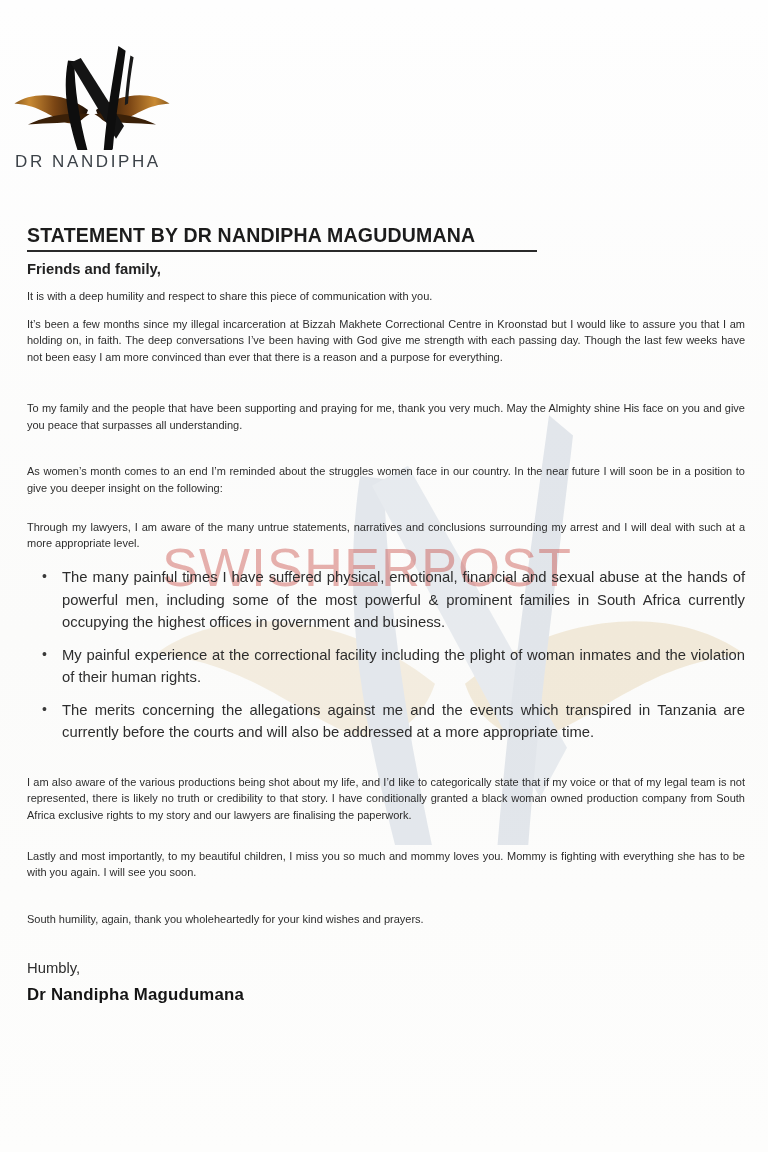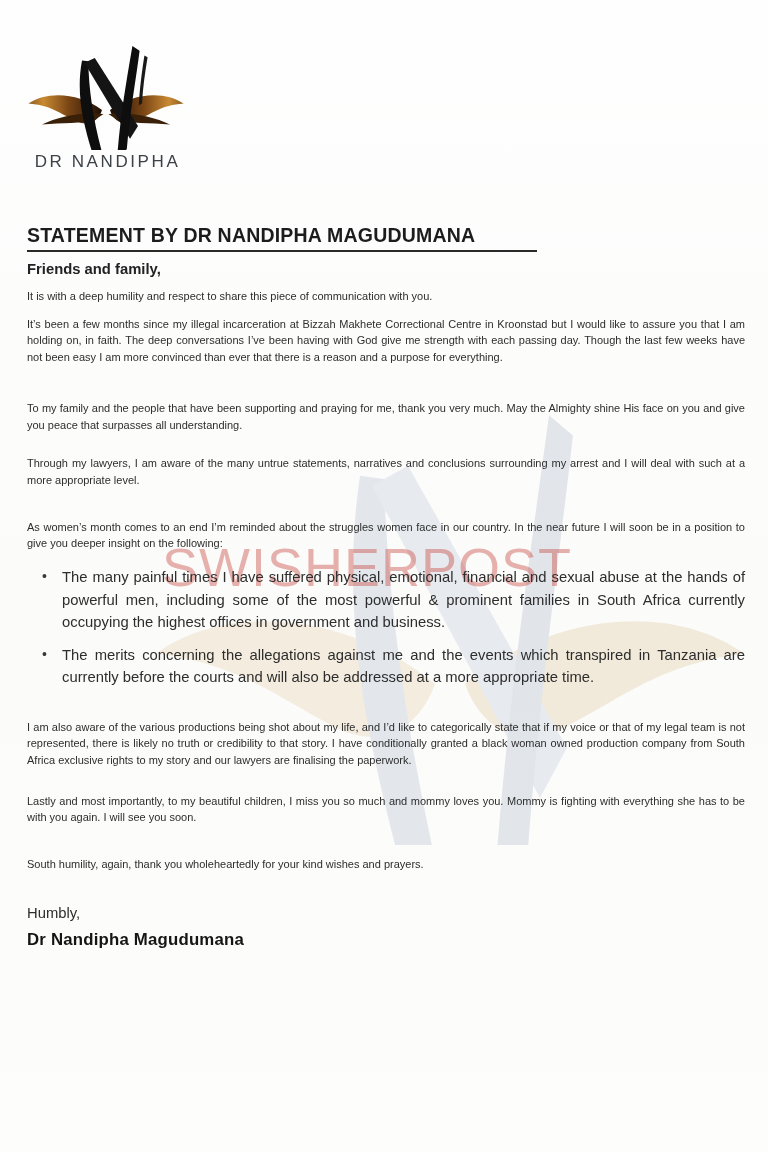--- a/index.html
+++ b/index.html
@@ -11,22 +11,22 @@
     overflow:hidden;
     position:relative;
   }
   .page{
     position:relative;
     width:768px;height:1152px;
     background:linear-gradient(180deg,#fefefe 0%,#fbfbfa 55%,#fdfdfc 100%);
   }
   
   .logo-block{
-    position:absolute;top:38px;left:26px;
-    display:flex;flex-direction:column;align-items:center;
+    position:absolute;top:38px;left:12px;
+    display:flex;flex-direction:column;align-items:flex-start;
   }
   .logo-mark{width:160px;height:112px;}
   .brand-name{
     margin-top:2px;margin-left:3px;
     font-size:17px;letter-spacing:2.6px;
     color:#3c4248;font-weight:500;
   }
   
   .bg-watermark{
     position:absolute;left:150px;top:375px;
@@ -140,26 +140,27 @@
     <h1 class="letter-title">STATEMENT BY DR NANDIPHA MAGUDUMANA</h1>
 
     <div class="salutation">Friends and family,</div>
 
     <p class="para">It is with a deep humility and respect to share this piece of communication with you.</p>
 
     <p class="para">It’s been a few months since my illegal incarceration at Bizzah Makhete Correctional Centre in Kroonstad but I would like to assure you that I am holding on, in faith. The deep conversations I’ve been having with God give me strength with each passing day. Though the last few weeks have not been easy I am more convinced than ever that there is a reason and a purpose for everything.</p>
 
     <p class="para gap-lg">To my family and the people that have been supporting and praying for me, thank you very much. May the Almighty shine His face on you and give you peace that surpasses all understanding.</p>
 
+    <p class="para gap-ml">As women’s month comes to an end I’m reminded about the struggles women face in our country. In the near future I will soon be in a position to give you deeper insight on the following:</p>
+
     <p class="para gap-md">Through my lawyers, I am aware of the many untrue statements, narratives and conclusions surrounding my arrest and I will deal with such at a more appropriate level.</p>
-
-    <p class="para gap-ml">As women’s month comes to an end I’m reminded about the struggles women face in our country. In the near future I will soon be in a position to give you deeper insight on the following:</p>
 
     <ul class="points">
       <li>The many painful times I have suffered physical, emotional, financial and sexual abuse at the hands of powerful men, including some of the most powerful &amp; prominent families in South Africa currently occupying the highest offices in government and business.</li>
+      <li>My painful experience at the correctional facility including the plight of woman inmates and the violation of their human rights.</li>
       <li>The merits concerning the allegations against me and the events which transpired in Tanzania are currently before the courts and will also be addressed at a more appropriate time.</li>
     </ul>
 
     <p class="para gap-ml">I am also aware of the various productions being shot about my life, and I’d like to categorically state that if my voice or that of my legal team is not represented, there is likely no truth or credibility to that story. I have conditionally granted a black woman owned production company from South Africa exclusive rights to my story and our lawyers are finalising the paperwork.</p>
 
     <p class="para gap-24">Lastly and most importantly, to my beautiful children, I miss you so much and mommy loves you. Mommy is fighting with everything she has to be with you again. I will see you soon.</p>
 
     <p class="para gap-ml">South humility, again, thank you wholeheartedly for your kind wishes and prayers.</p>
 
     <div class="closing">Humbly,</div>

